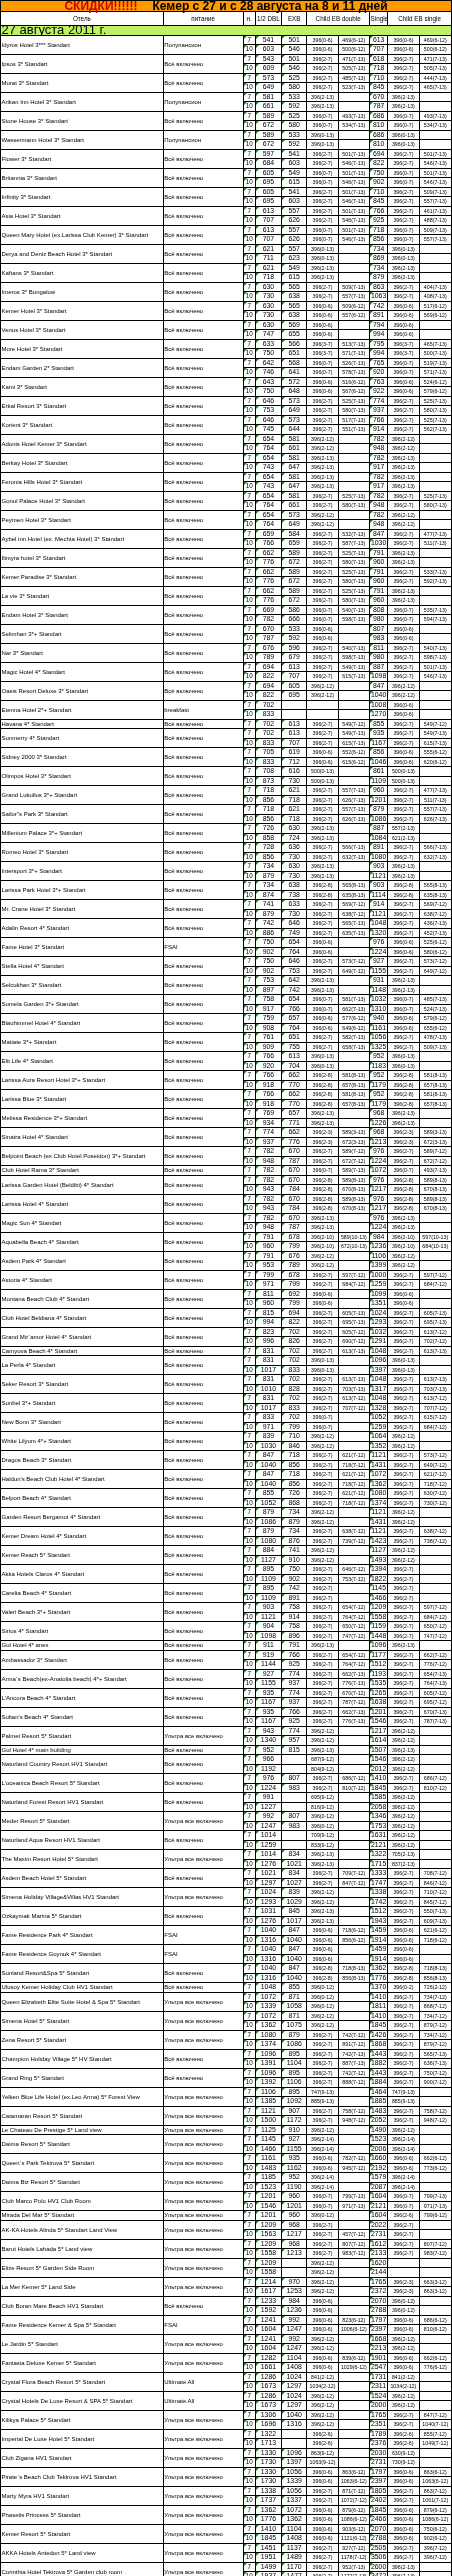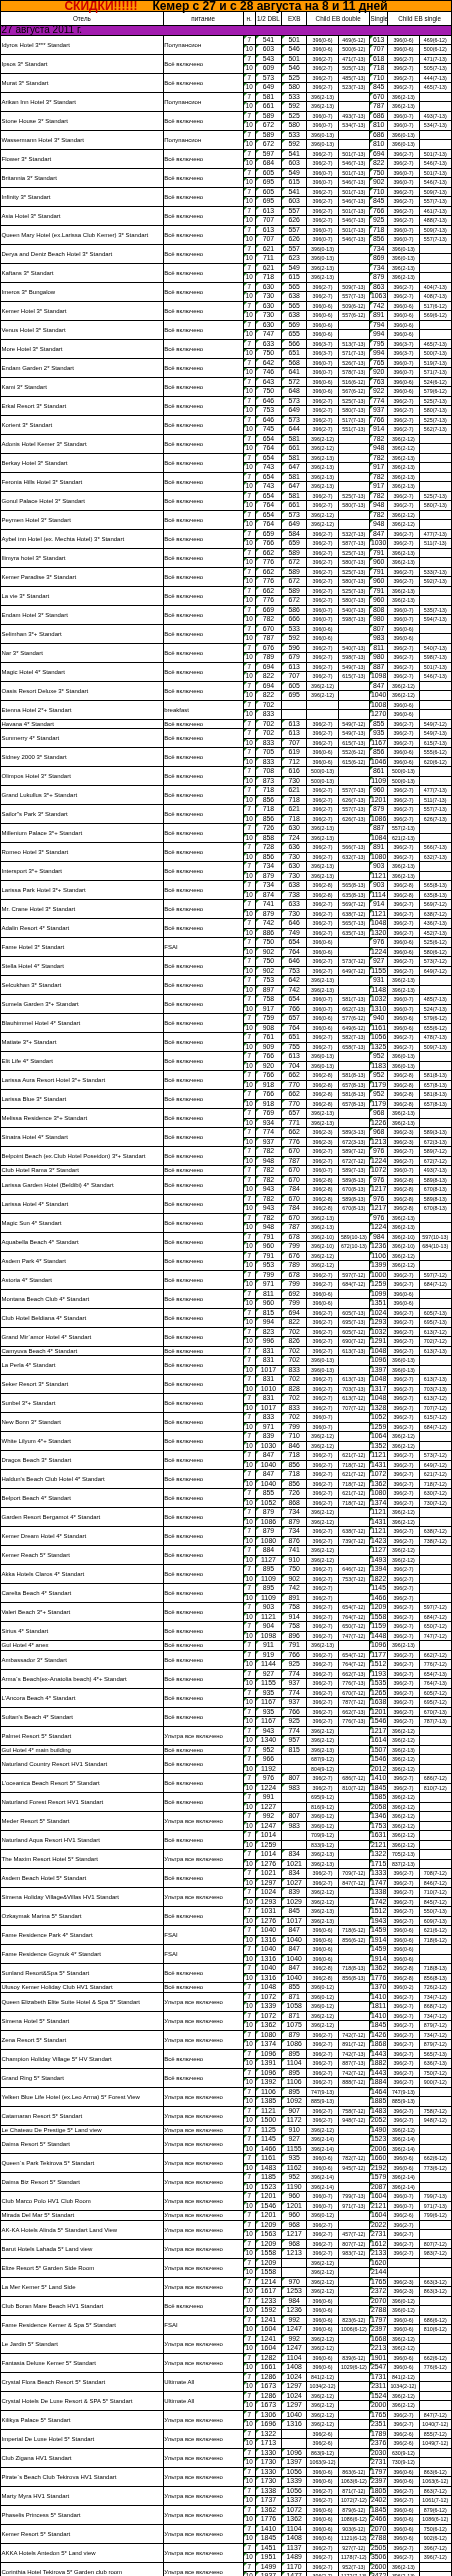--- a/index.html
+++ b/index.html
@@ -3,21 +3,21 @@
 <meta charset="utf-8">
 <style>
   html,body{margin:0;padding:0;background:#fff;}
   .sheet{width:452px;font-family:"Liberation Sans",sans-serif;color:#000;}
   .title-bar{background:#FF9900;border:1.1px solid #000;border-bottom:none;
     text-align:center;font-weight:bold;font-size:12px;padding:1.1px 0;height:8px;line-height:8px;}
   .title-bar .discount{color:#CC0000;margin-right:15px;}
   table.price{border-collapse:collapse;border:1.1px solid #000;width:452px;table-layout:fixed;}
   table.price th, table.price td{border:0.5px solid #000;padding:0 0.5px;overflow:hidden;white-space:nowrap;}
   thead th{font-weight:normal;font-size:6.3px;text-align:center;height:12.7px;border-bottom:1.1px solid #000;background:#fff;}
-  td.date-row{font-size:10px;height:9px;border-bottom:1.1px solid #000;padding-left:1.1px;background:#a21caf;}
+  td.date-row{font-size:13px;height:9px;border-bottom:1.1px solid #000;padding-left:1.1px;background:#bef264;}
   tr.block-start td{border-top:1.1px solid #000;}
   td.name-cell{font-size:6px;text-align:left;padding-left:1.6px;}
   td.meal-cell{font-size:6px;text-align:left;padding-left:1.6px;}
   td.c-n{font-size:6.3px;text-align:center;}
   td.c-big{font-size:6.9px;text-align:center;}
   td.c-small{font-size:5.3px;text-align:center;}
   tbody td{height:8.5px;line-height:8.5px;}
   td.tri{position:relative;}
   td.tri::before{content:"";position:absolute;top:0;left:0;width:0;height:0;
     border-top:3.2px solid #1E7C1E;border-right:3.2px solid transparent;}

